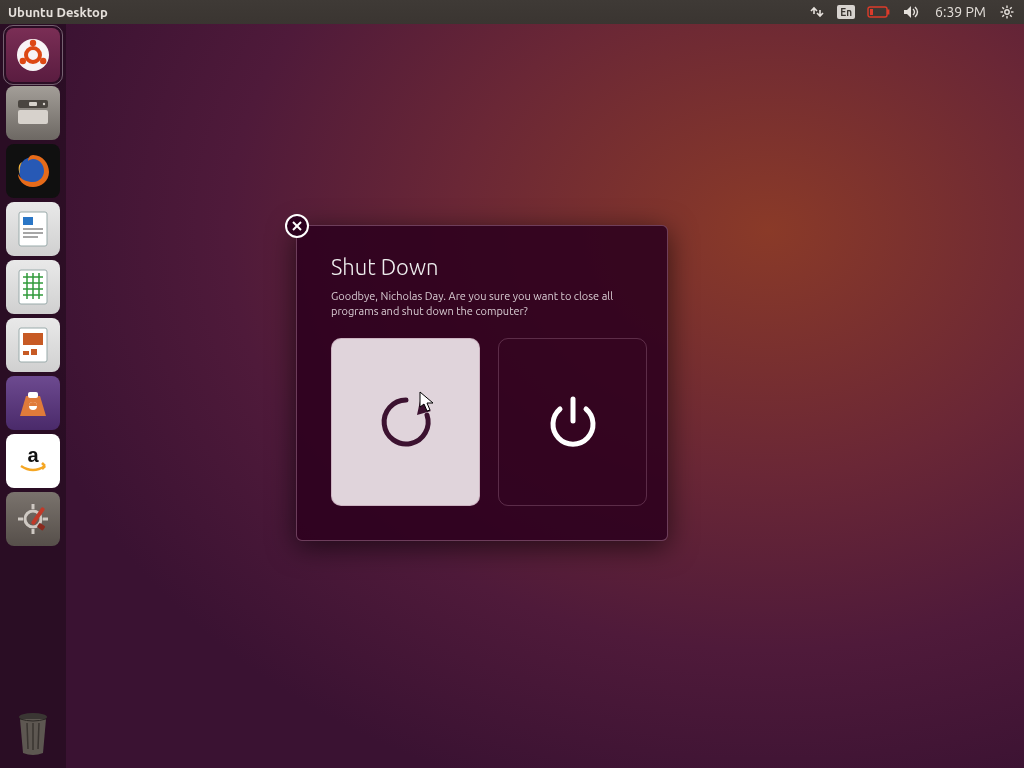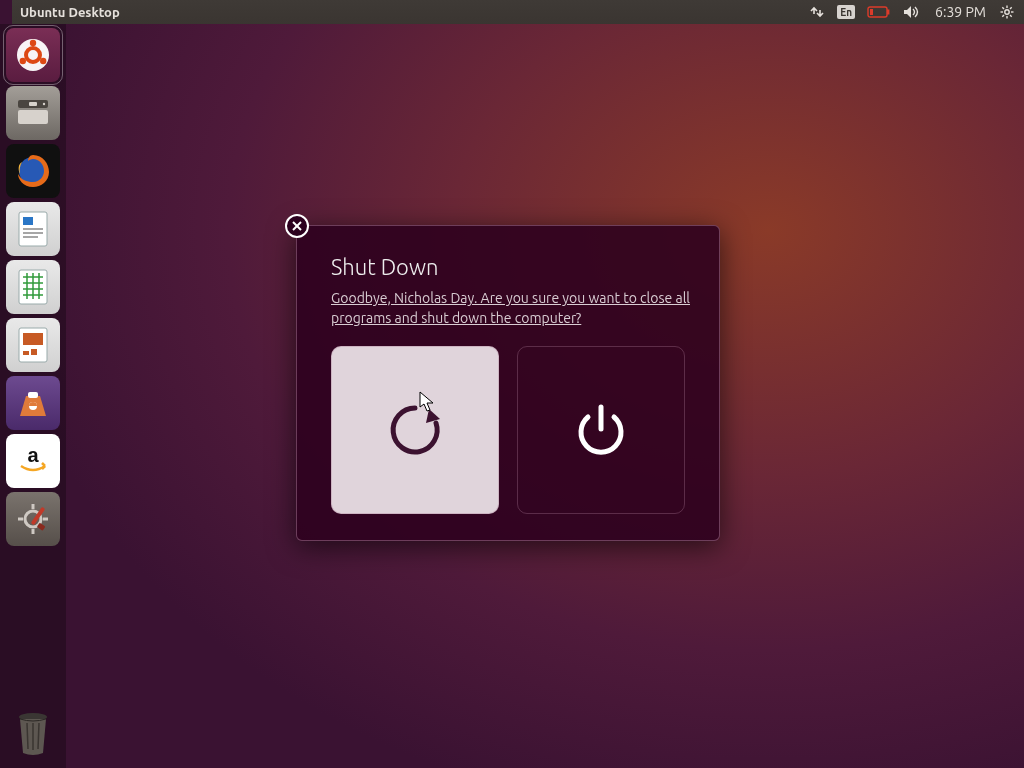--- a/index.html
+++ b/index.html
@@ -3,21 +3,21 @@
 <meta charset="utf-8">
 <style>
   * { box-sizing: border-box; margin: 0; padding: 0; }
   html, body { width: 1024px; height: 768px; overflow: hidden; font-family: "Ubuntu", "Segoe UI", Arial, sans-serif; }
   body {
     background: radial-gradient(ellipse 900px 700px at 75% 30%, #8a3a28 0%, #6a2736 35%, #4f1a3a 60%, #3a1232 85%);
     position: relative;
   }
   
   .top-panel {
-    position: absolute; top:0; left:12px; right:0; height:24px;
+    position: absolute; top:0; left:0; right:0; height:24px;
     background: linear-gradient(#3f3a36,#3a3531);
     display:flex; align-items:center; color:#e5e0db; font-size:13px; font-weight:600;
     padding:0 4px 0 8px;
     z-index:5;
   }
   .top-panel .title { flex:0 0 auto; }
   .top-panel .spacer { flex:1; }
   .panel-item { display:flex; align-items:center; padding:0 6px; height:100%; }
   .panel-item svg { display:block; }
   .en-box { background:#d7d3cf; color:#3a3531; font-size:10px; font-weight:700; border-radius:2px; width:18px; height:14px; display:flex; align-items:center; justify-content:center; }
@@ -35,31 +35,31 @@
     display:flex; align-items:center; justify-content:center;
     position:relative;
   }
   .launcher .tile.selected::before {
     content:""; position:absolute; inset:-3px; border:1px solid rgba(255,255,255,0.35); border-radius:10px;
   }
   .launcher .spacer2 { flex:1; }
   .trash { width:54px; height:54px; margin-bottom:8px; display:flex; align-items:center; justify-content:center; }
   
   .dialog {
-    position:absolute; left:296px; top:225px; width:424px; height:316px;
+    position:absolute; left:296px; top:225px; width:372px; height:316px;
     background: rgba(44,0,30,0.88);
     border:1px solid rgba(170,120,150,0.5);
     border-radius:6px;
     box-shadow: 0 6px 28px rgba(0,0,0,0.6);
     color:#e8dfe4;
     padding: 28px 20px 20px 34px;
     z-index:10;
   }
   .dialog h1 { font-weight:300; font-size:22px; color:#eee; margin-bottom:10px; }
-  .dialog p { font-size:14px; color:#d9cdd3; line-height:1.4;text-decoration:underline; }
+  .dialog p { font-size:11px; color:#d9cdd3; line-height:1.4; }
   .close-btn {
     position:absolute; left:-12px; top:-12px; width:24px; height:24px;
     border-radius:50%; border:2px solid #fff; background:#2c001e;
     display:flex; align-items:center; justify-content:center; cursor:pointer;
     z-index:11;
   }
   .choice-row { display:flex; gap:18px; margin-top:18px; }
   .choice {
     width:168px; height:168px; border-radius:10px;
     border:1px solid rgba(170,120,150,0.35);

